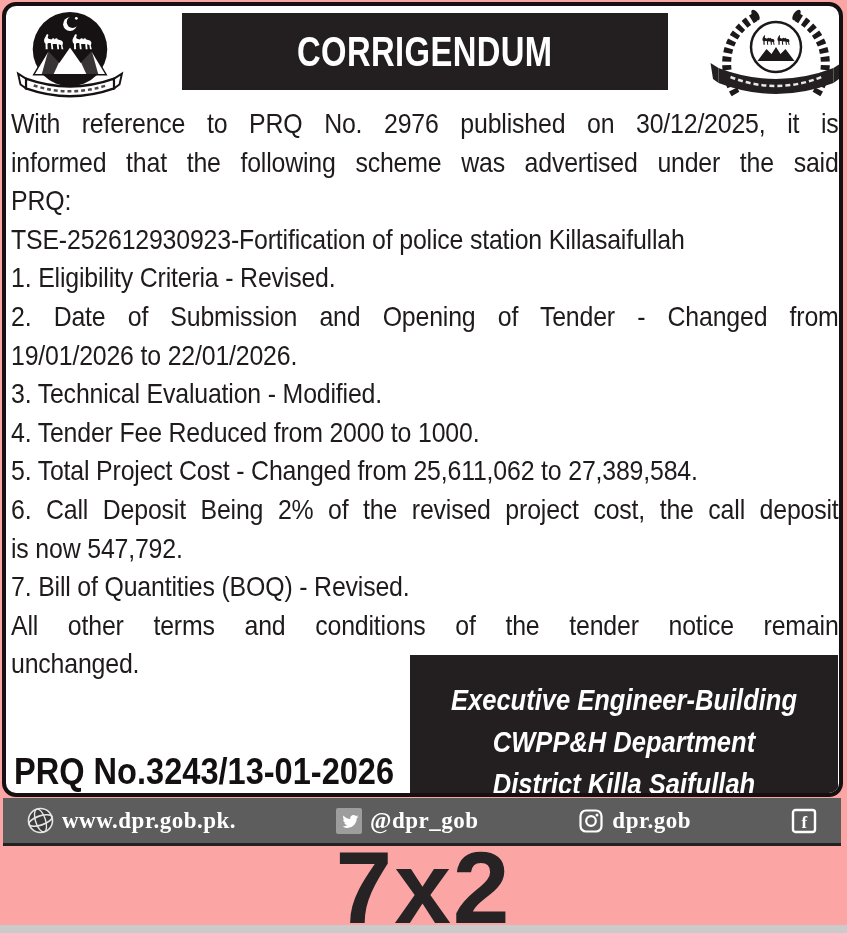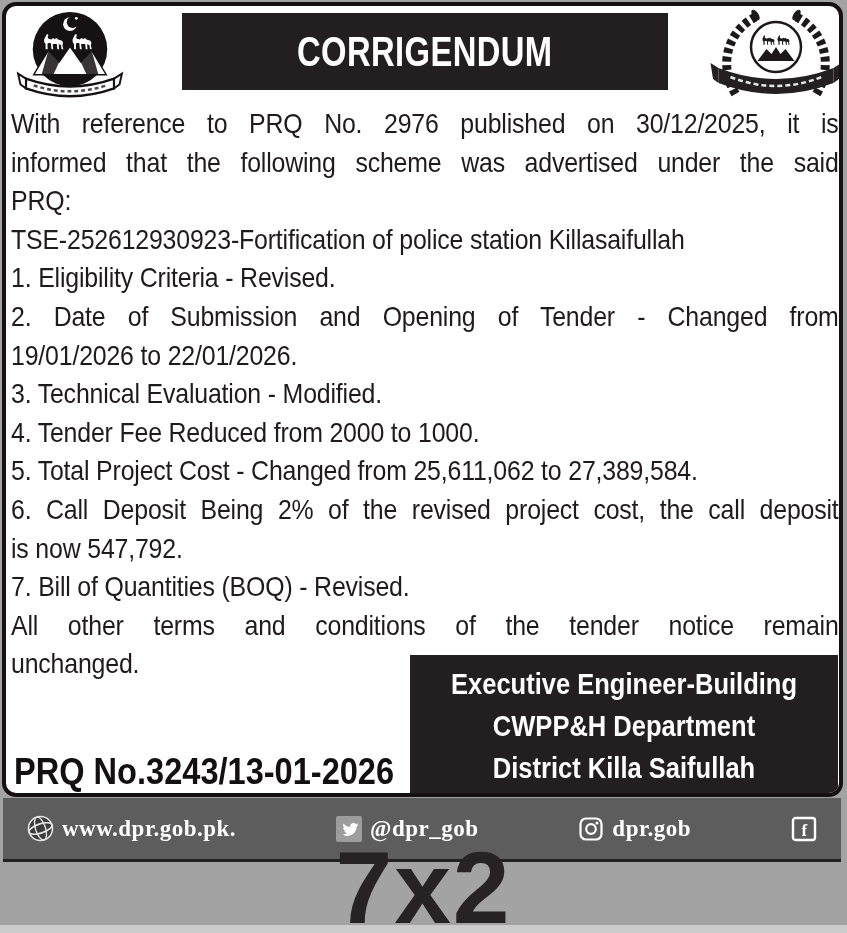--- a/index.html
+++ b/index.html
@@ -1,17 +1,17 @@
 <!DOCTYPE html>
 <html><head>
 <meta charset="utf-8">
 <style>
   html,body{margin:0;padding:0;background:#ffffff;}
   .page{
-    position:relative;width:847px;height:933px;background:#a3a3a3;
+    position:relative;width:847px;height:933px;background:#fca5a5;
     font-family:"Liberation Sans",sans-serif;color:#1c1c1c;overflow:hidden;
   }
   
   .notice{
     position:absolute;left:2px;top:2px;width:841px;height:795px;
     box-sizing:border-box;border:4px solid #151112;border-radius:14px;
     background:#fff;overflow:hidden;
   }
   .title-box{
     position:absolute;left:176px;top:7px;width:486px;height:77px;
@@ -28,37 +28,37 @@
   .body-text{position:absolute;left:5px;top:98px;width:828px;}
   .bline{
     font-size:28.5px;line-height:38.6px;height:38.6px;white-space:nowrap;
     width:948px;transform:scaleX(.873);transform-origin:0 0;
     letter-spacing:-.2px;color:#1f1b1c;
   }
   .bline.j{white-space:normal;text-align:justify;text-align-last:justify;}
   
   .sig-box{
     position:absolute;left:404px;top:649px;width:428px;height:141px;
-    background:#231f20;box-sizing:border-box;padding-top:8px;
+    background:#231f20;box-sizing:border-box;padding-top:24px;font-style:italic;
   }
   .sigline{
     color:#fff;font-weight:bold;font-size:29px;line-height:42px;
     text-align:center;transform:scaleX(.88);white-space:nowrap;
   }
   
   .prq-ref{
     position:absolute;left:8px;top:745px;font-weight:bold;font-size:37px;
     transform:scaleX(.88);transform-origin:0 0;white-space:nowrap;color:#141011;
   }
   
   .footer-bar{
     position:absolute;left:3px;top:798px;width:838px;height:31px;
     background:#5d5d5d;border-bottom:3px solid #222;
     box-sizing:content-box;display:flex;align-items:center;
-    justify-content:space-between;padding:15px 24px;width:790px;
+    justify-content:space-between;padding:7px 24px;width:790px;
     font-family:"Liberation Serif",serif;font-weight:bold;color:#fff;
     font-size:23px;letter-spacing:.5px;
   }
   .f-item{display:flex;align-items:center;gap:8px;white-space:nowrap;}
   .f-item svg{display:block;}
   
   .size-tag{
     position:absolute;left:0;top:838px;width:100%;text-align:center;
     font-weight:bold;font-size:102px;line-height:100px;letter-spacing:2px;
     color:#272324;

